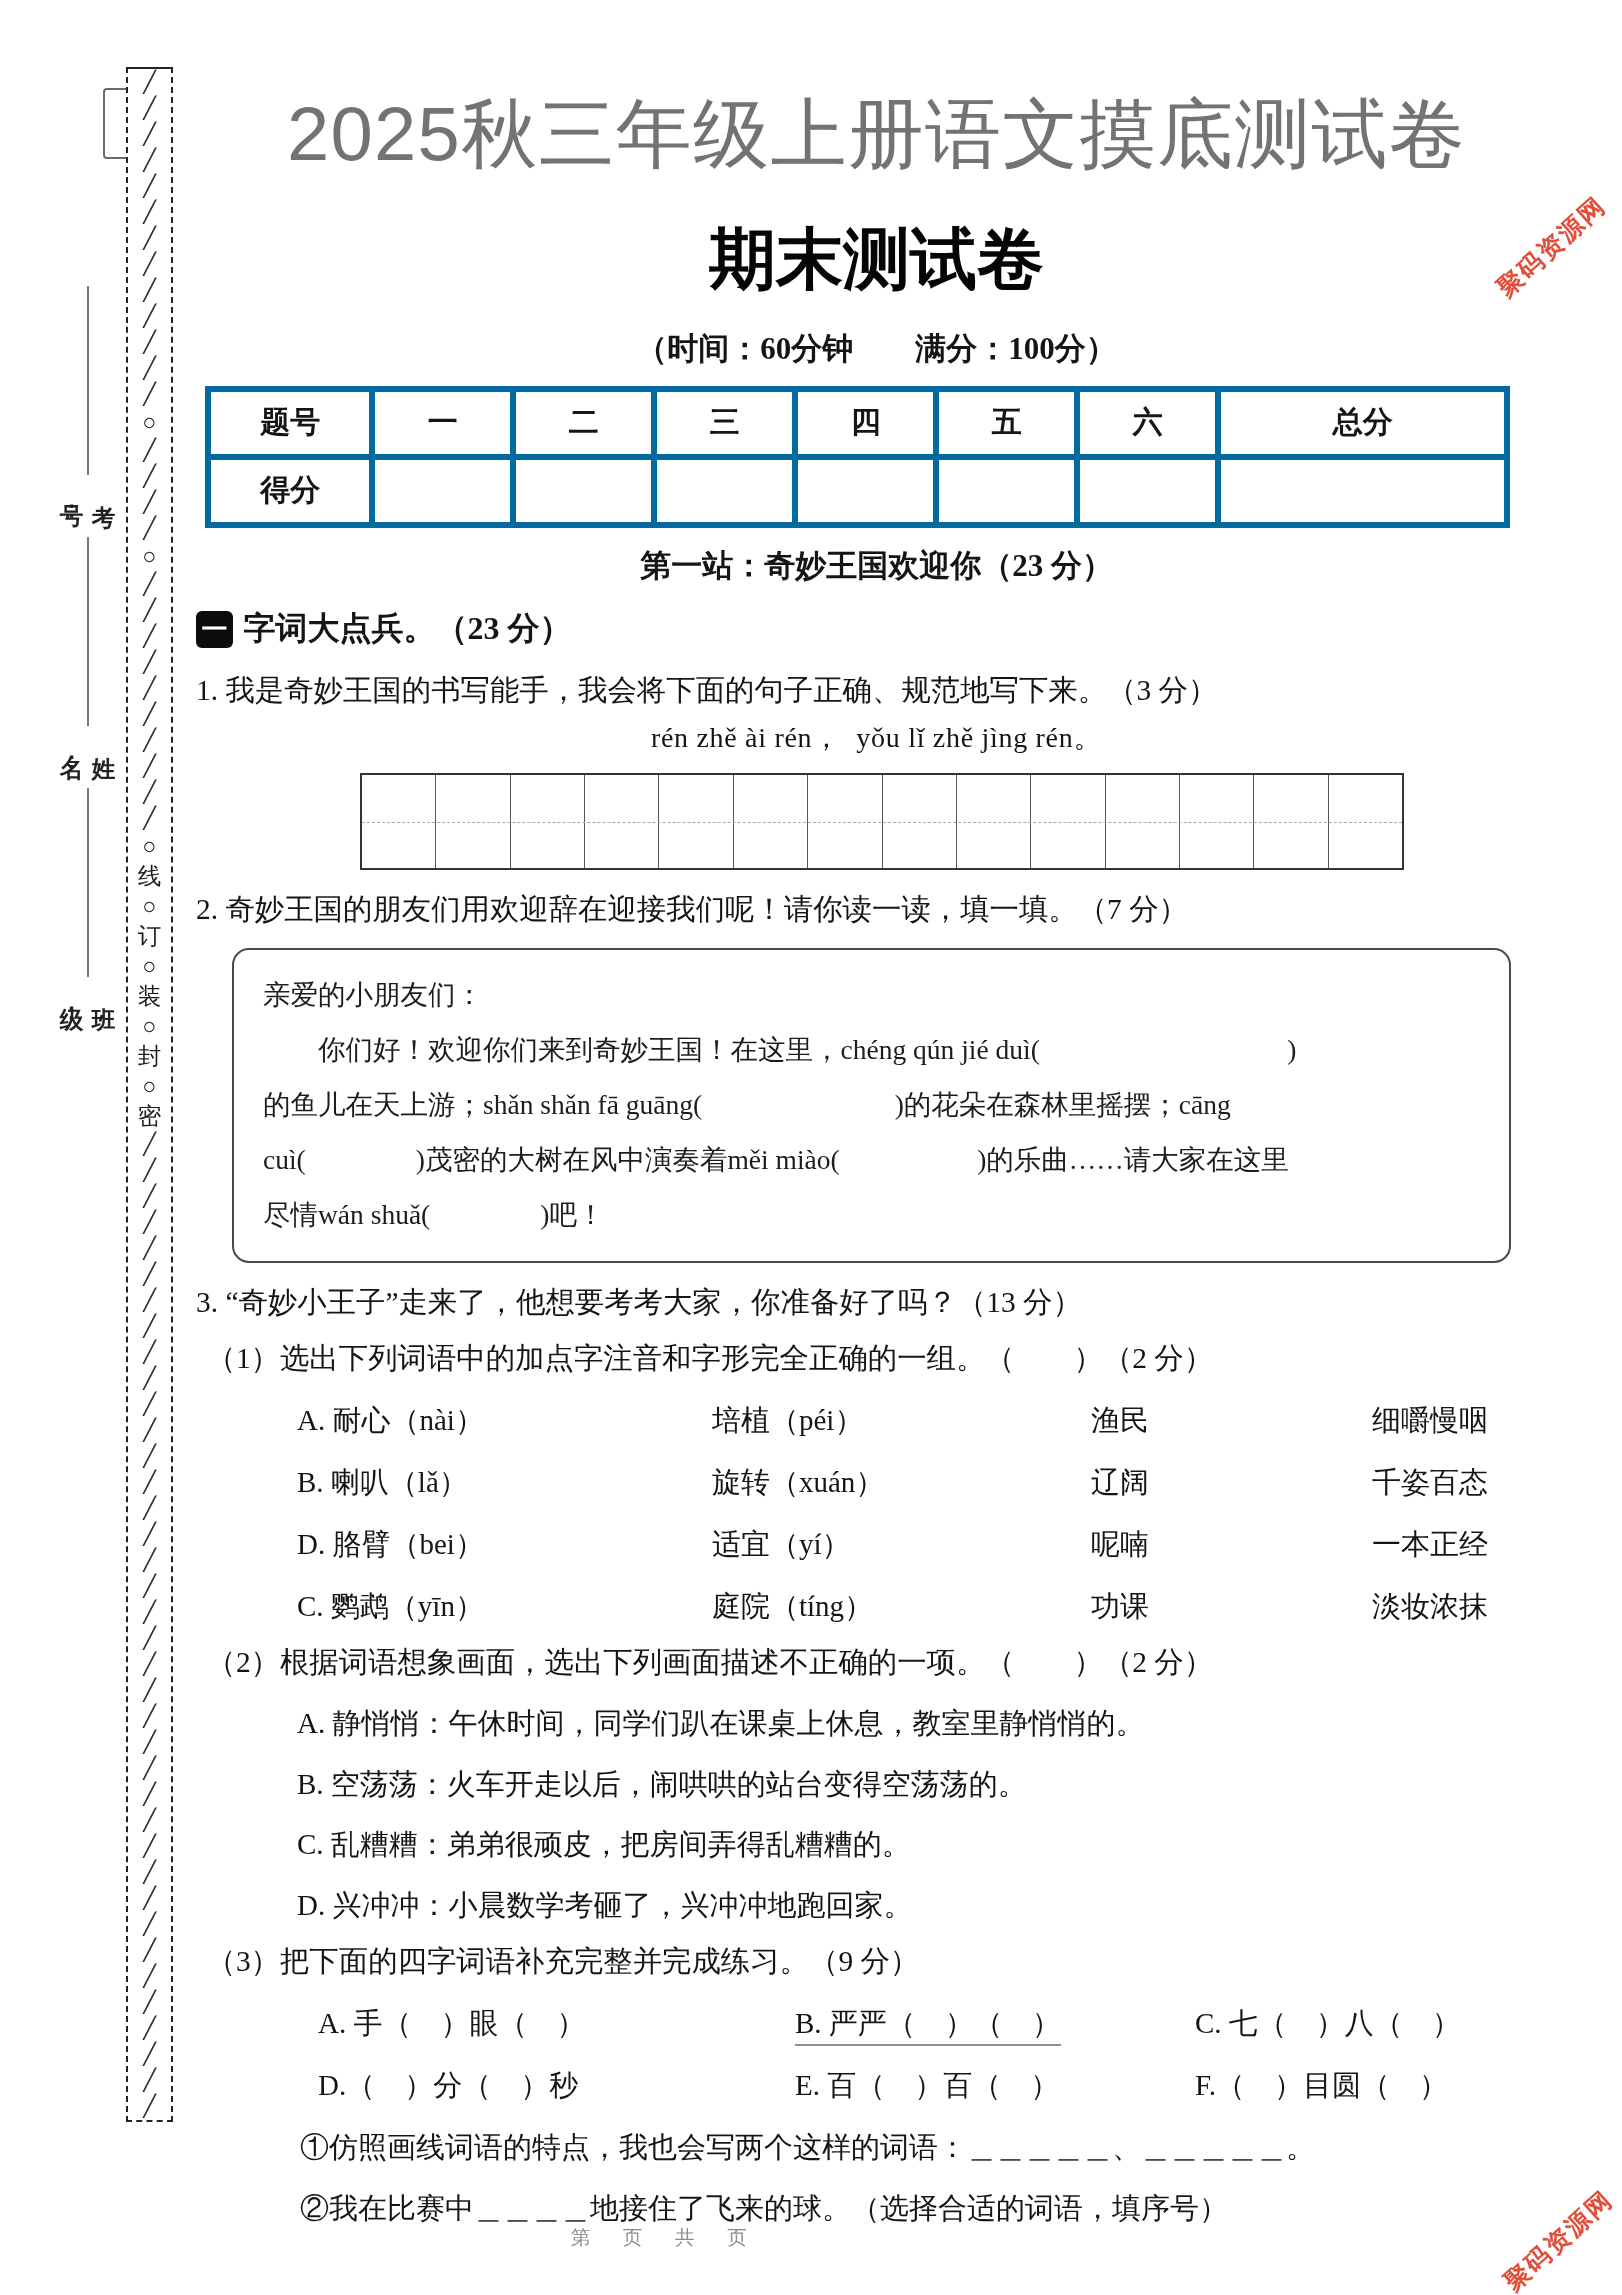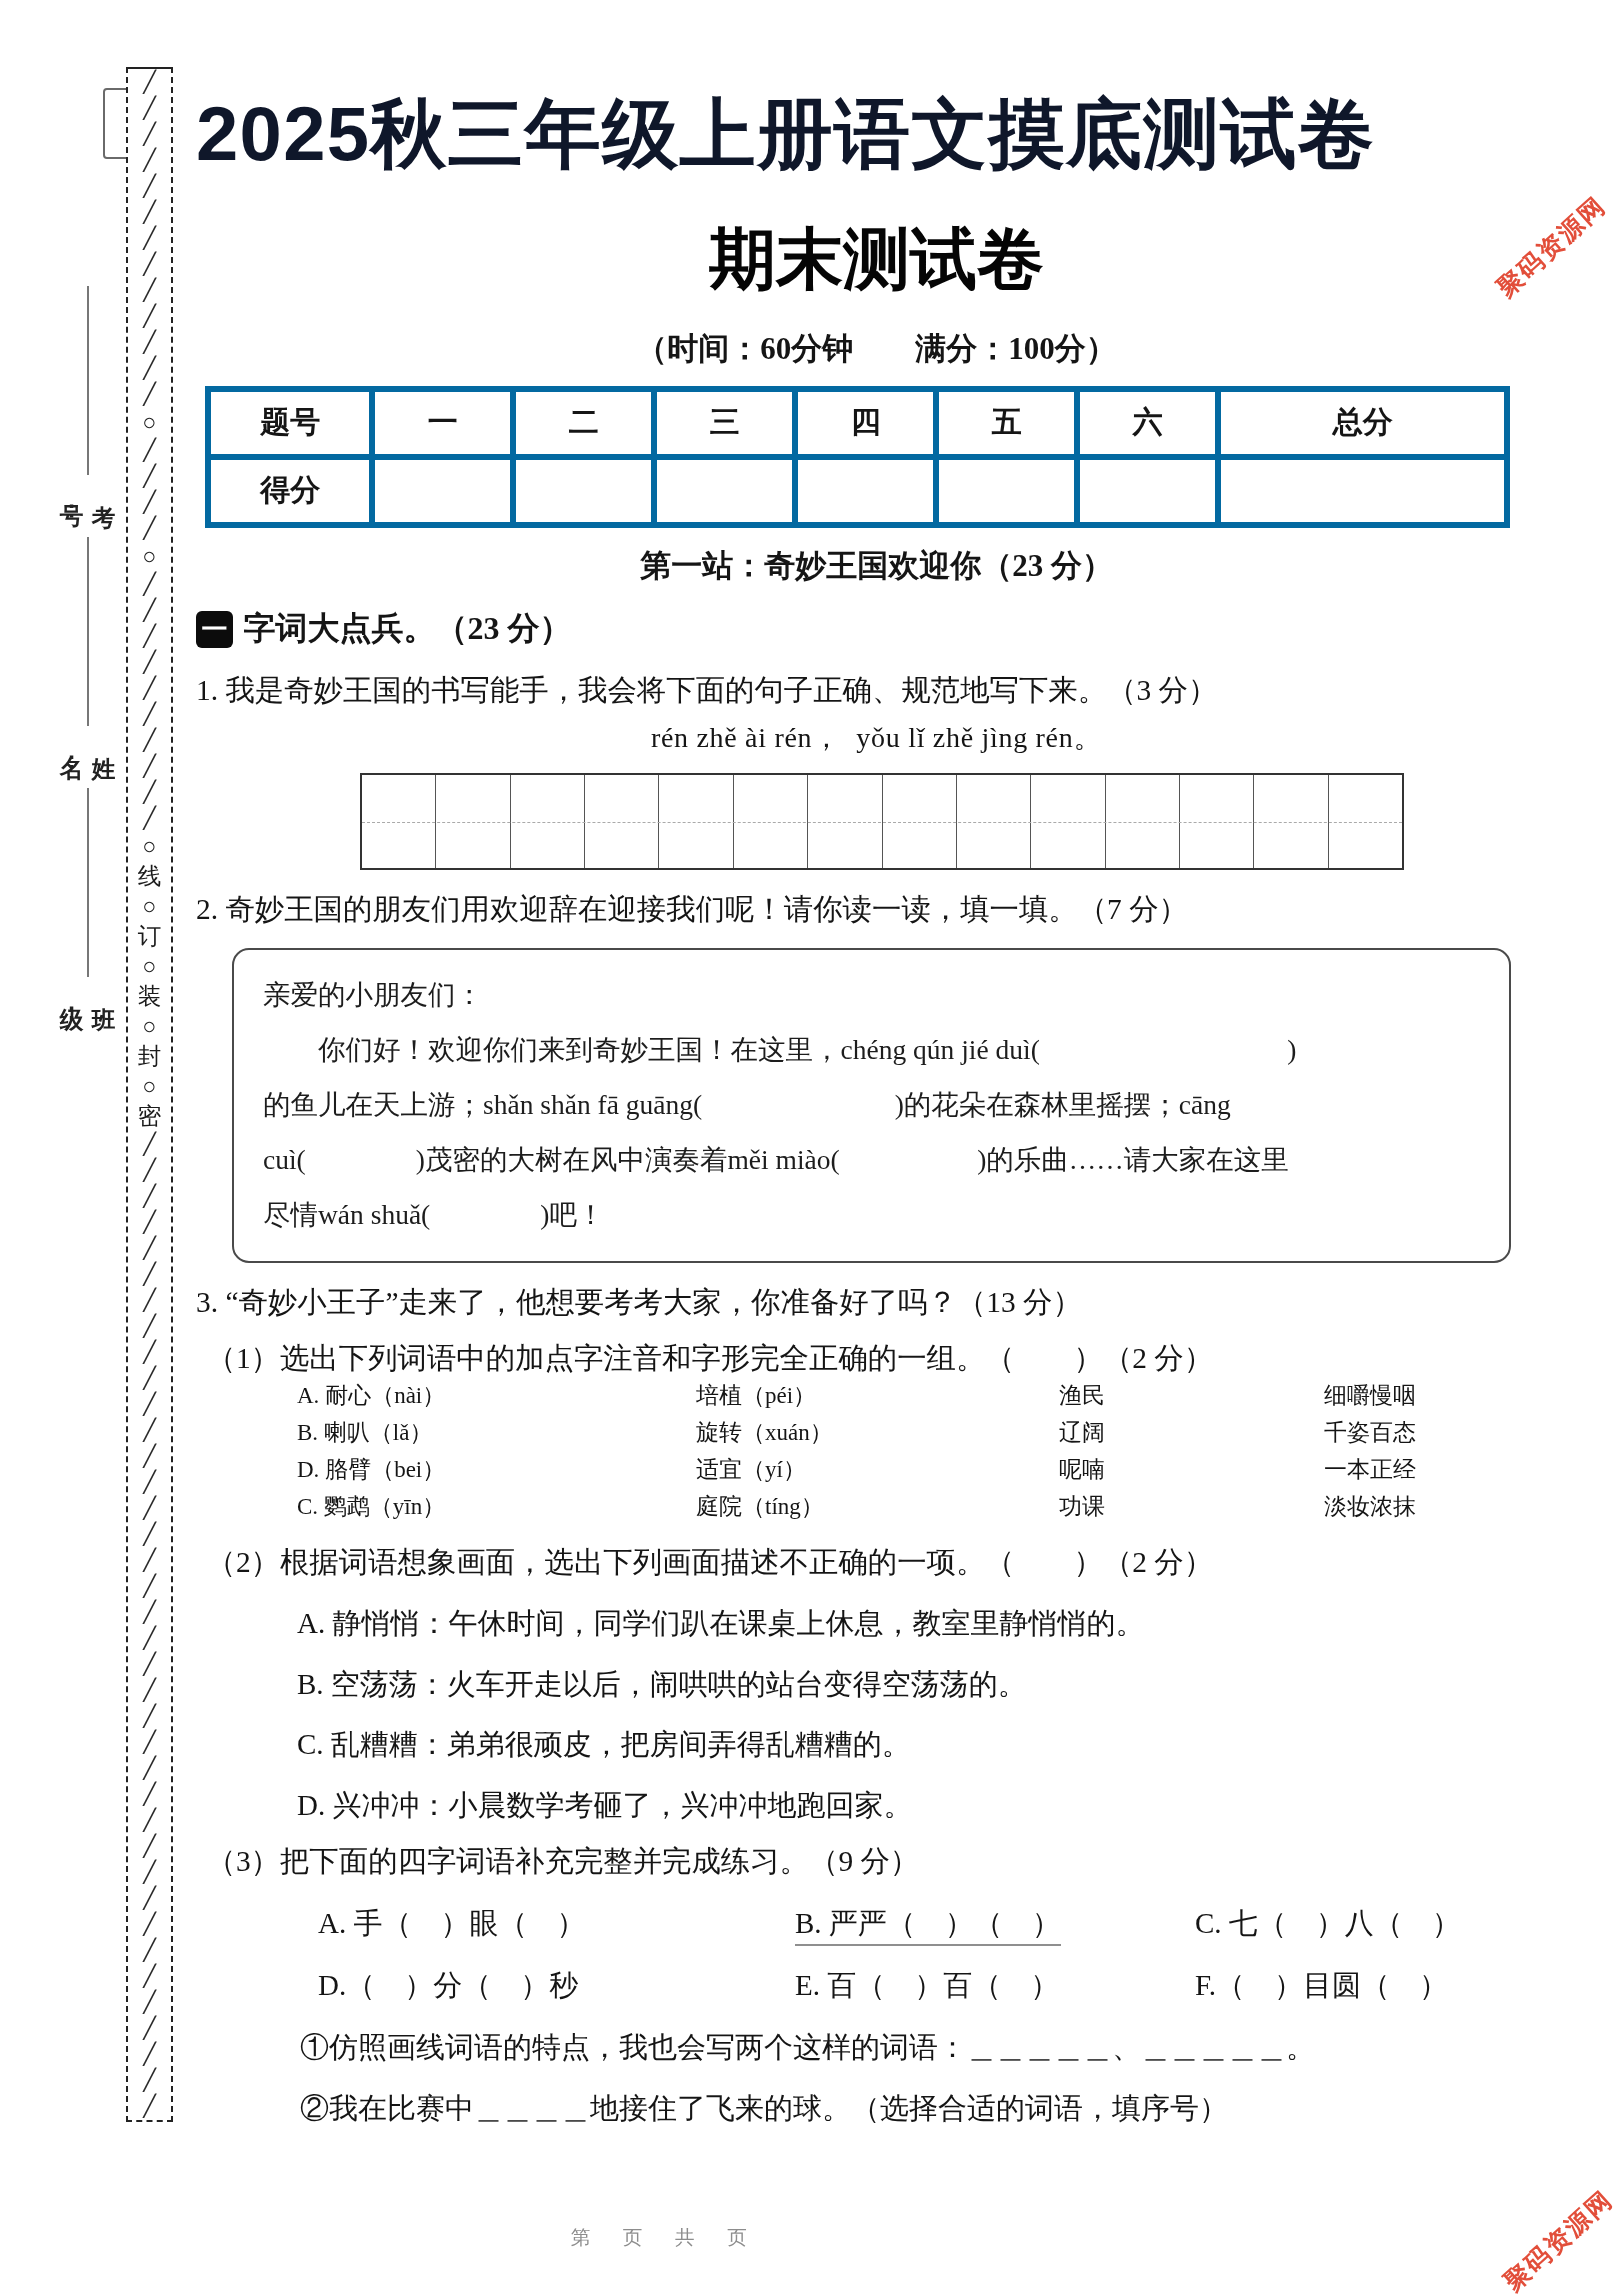--- a/index.html
+++ b/index.html
@@ -42,22 +42,22 @@
     font-weight:700;font-size:25px;transform:rotate(-42deg);
     opacity:.92;letter-spacing:2px;white-space:nowrap;
   }
   #wm-top{left:1484px;top:230px;}
   #wm-bottom{left:1491px;top:2224px;}
 
   
   .main{position:absolute;left:196px;top:85px;width:1361px;}
 
   .title{
-    font-family:"Liberation Sans",sans-serif;
-    font-weight:700;font-size:76px;line-height:98px;letter-spacing:1.3px;color:#0f172a;
+    text-align:center;font-family:"Liberation Sans",sans-serif;
+    font-weight:400;font-size:76px;line-height:98px;letter-spacing:1.3px;color:#737373;
   }
   .subtitle{
     text-align:center;font-family:"Liberation Sans",sans-serif;
     font-weight:900;font-size:67px;line-height:84px;margin-top:34px;color:#050505;
   }
   .meta{
     text-align:center;font-size:31px;font-weight:700;line-height:39px;margin-top:27.5px;
   }
 
   table.score{
@@ -105,21 +105,21 @@
     border:2px solid #4a4a4a;border-radius:17px;
     padding:17px 29px 19.6px;
     font-size:27.5px;line-height:55px;font-weight:400;color:#1d1d1d;
   }
   .letter-line{white-space:pre-wrap;}
 
   .sub-q{font-size:29.4px;line-height:38px;font-weight:500;margin-top:18.3px;padding-left:10.5px;white-space:pre-wrap;}
 
   .optrow{
     display:grid;grid-template-columns:399px 363px 265px auto;
-    padding-left:101px;font-size:23px;line-height:37px;font-weight:500;
+    padding-left:101px;font-size:29px;line-height:37px;font-weight:500;margin-top:25px;gap:16px;
   }
   .optline{padding-left:101px;font-size:29px;line-height:37px;font-weight:500;margin-top:23.6px;}
 
   .wordrow{
     display:grid;grid-template-columns:477px 400px auto;
     padding-left:122px;font-size:29px;line-height:37px;font-weight:500;margin-top:25px;
   }
   .u-line{border-bottom:2px solid #8f8f8f;padding-bottom:5.2px;}
   .fillline{padding-left:104px;font-size:29px;line-height:38px;font-weight:500;margin-top:23.6px;white-space:pre-wrap;}
 

